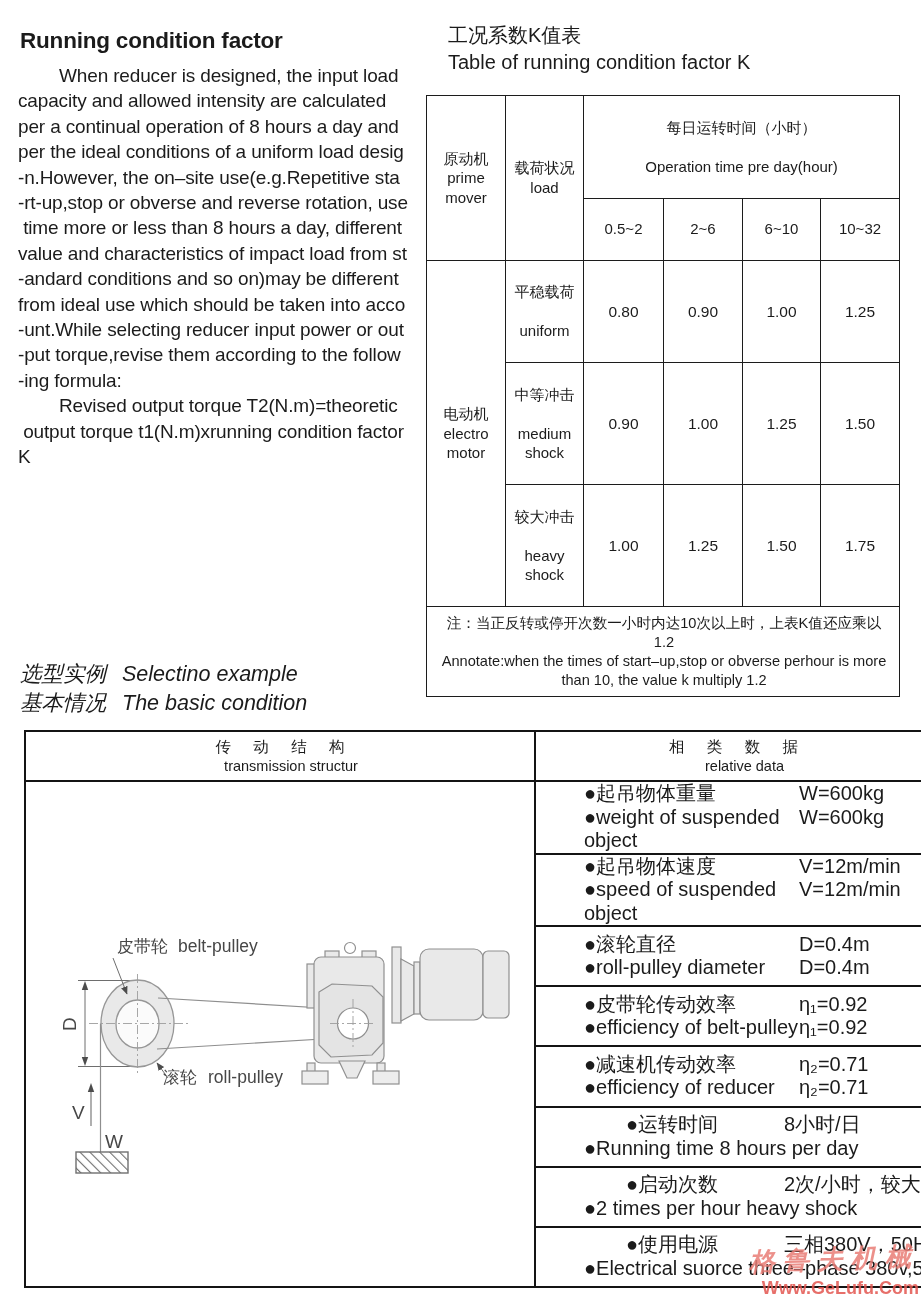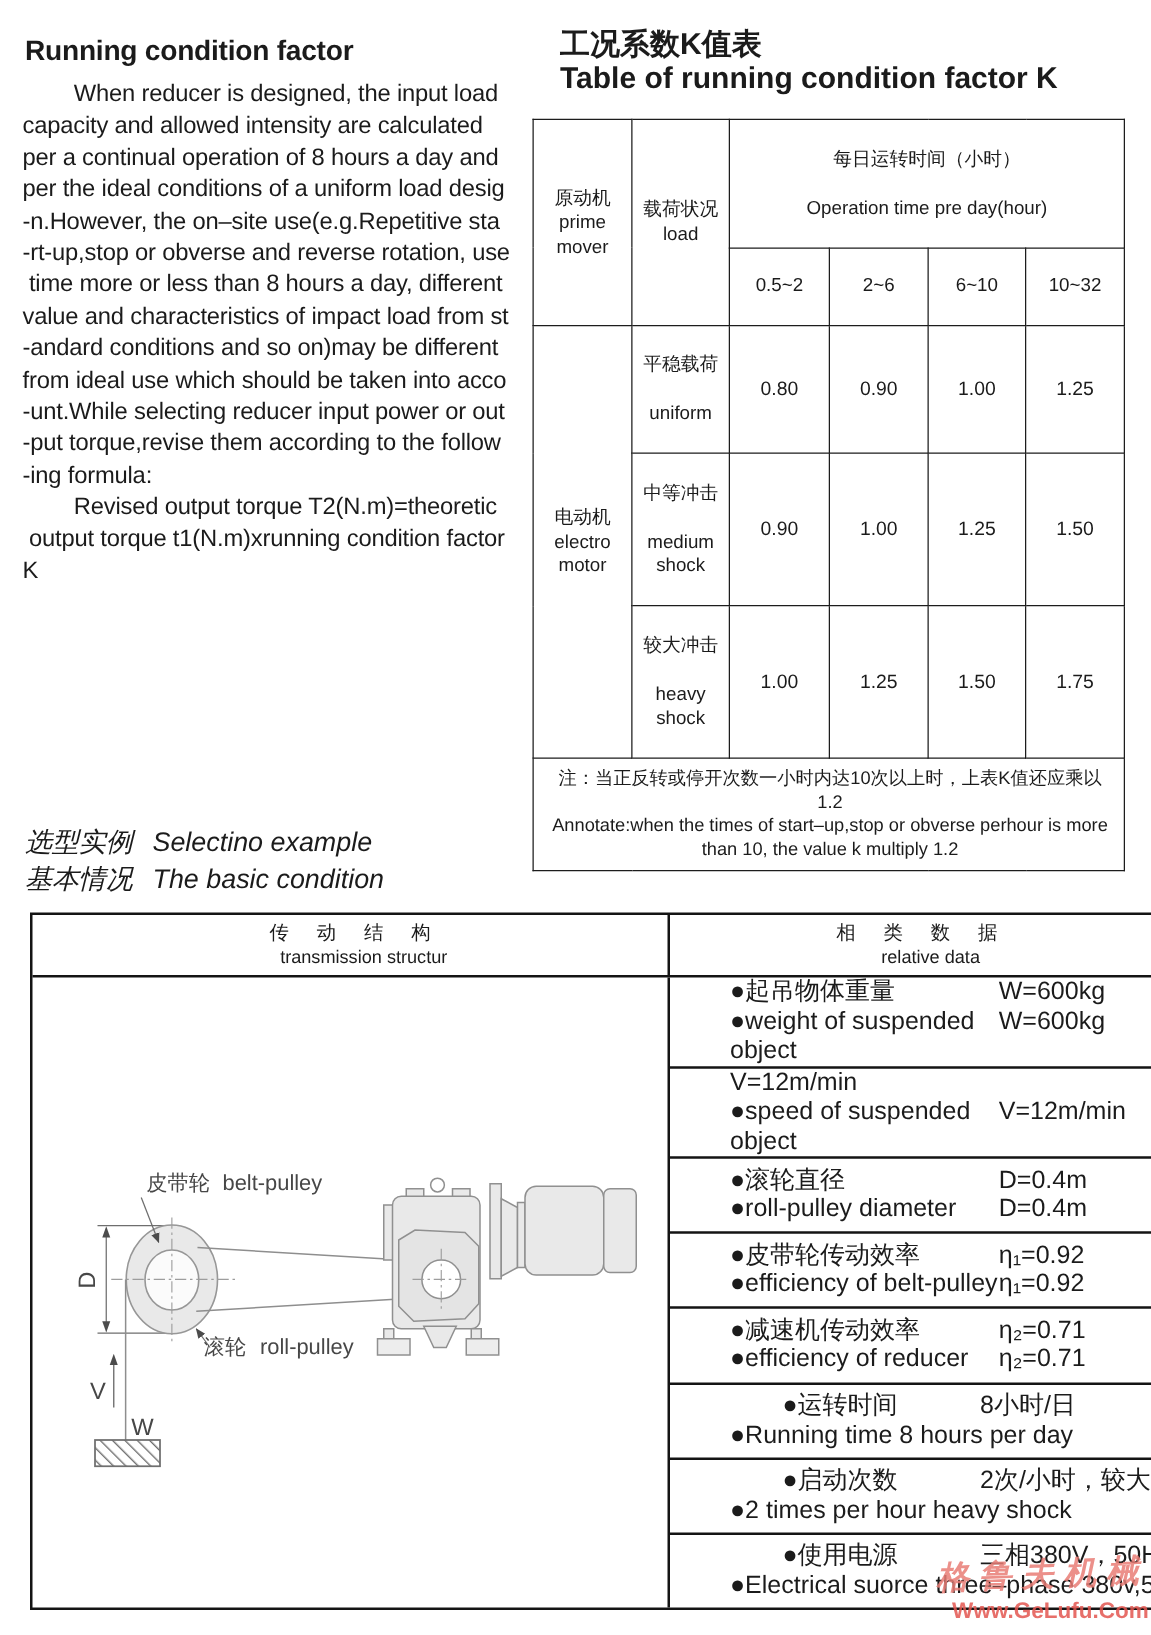--- a/index.html
+++ b/index.html
@@ -10,21 +10,21 @@
   }
   .abs{position:absolute;}
 
   
   #left-text{left:18px;top:28px;width:440px;}
   #left-text h1{margin:0 0 9px 2px;font-size:22.5px;font-weight:bold;letter-spacing:-0.2px;}
   #para{font-size:19px;line-height:25.4px;letter-spacing:-0.15px;white-space:pre-wrap;}
 
   
   #k-head{left:448px;top:22px;}
-  .k-title{font-size:24px;line-height:27px;font-weight:700;}
+  .k-title{font-size:20px;line-height:27px;font-weight:400;}
 
   table.ktable{position:absolute;left:426px;top:95px;width:473px;border-collapse:collapse;table-layout:fixed;}
   .ktable td{
     border:1.7px solid #1c1c1c;text-align:center;vertical-align:middle;
     font-size:15px;line-height:19.5px;white-space:pre-line;padding:2px;
   }
   .ktable td.kval{font-size:15.5px;}
   .ktable td.note-cell{
     text-align:center;font-size:14.6px;line-height:19px;padding:7px 10px 6px 12px;white-space:normal;
   }
@@ -269,20 +269,21 @@
             <span class="rlabel">●起吊物体重量</span>
             <span class="rvalue">W=600kg</span>
           </div>
         <div class="rline has-val">
             <span class="rlabel">●weight of suspended object</span>
             <span class="rvalue">W=600kg</span>
           </div>
       </div>
       <div class="rrow wide">
         <div class="rline has-val">
+            <span class="rlabel">●起吊物体速度</span>
             <span class="rvalue">V=12m/min</span>
           </div>
         <div class="rline has-val">
             <span class="rlabel">●speed of suspended object</span>
             <span class="rvalue">V=12m/min</span>
           </div>
       </div>
       <div class="rrow wide">
         <div class="rline has-val">
             <span class="rlabel">●滚轮直径</span>

